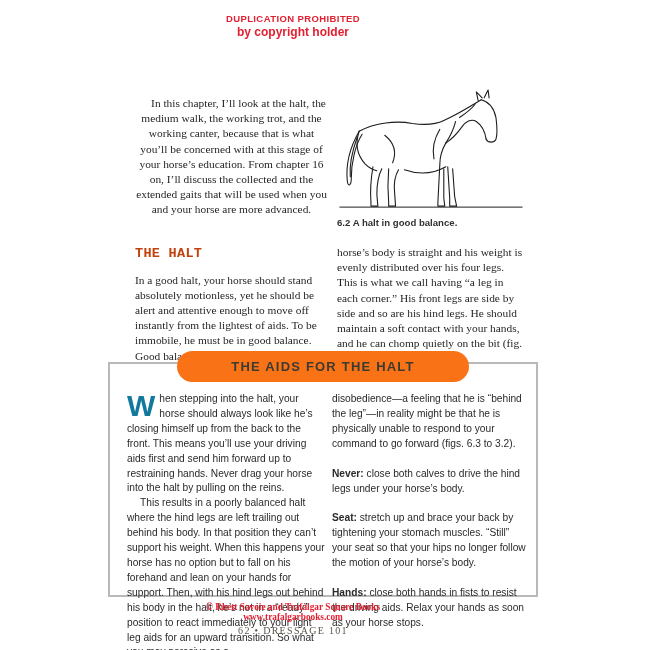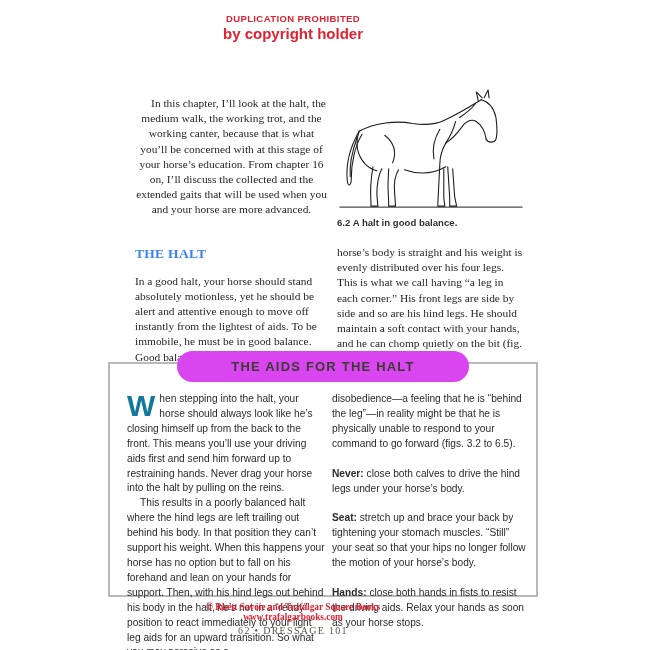--- a/index.html
+++ b/index.html
@@ -5,41 +5,41 @@
   * { margin:0; padding:0; box-sizing:border-box; }
   html,body { background:#ffffff; }
   .page {
     position:relative; width:586px; height:650px; background:#fff;
     font-family:"Liberation Serif", serif; color:#1f1f1f; overflow:hidden;
   }
   
   .dup-header { position:absolute; top:13px; left:0; width:100%; text-align:center;
     font-family:"Liberation Sans", sans-serif; font-weight:bold; color:#e32031; }
   .dup-header .l1 { font-size:9.5px; letter-spacing:.4px; }
-  .dup-header .l2 { font-size:15px; margin-top:1px; }
+  .dup-header .l2 { font-size:12px; margin-top:1px; }
 
   
   .col-left  { position:absolute; left:135px; top:96px;  width:193px; }
   .col-right { position:absolute; left:337px; top:88px;  width:188px; }
   .body-text { font-size:11.4px; line-height:15.2px; text-align:left; }
   .indent { text-indent:14px;text-align:center; }
-  .halt-heading { font-family:Liberation Serif, serif; font-weight:bold;
-    color:#3b82f6; font-size:13.5px; letter-spacing:.3px; margin:28px 0 12px 0; }
+  .halt-heading { font-family:Liberation Mono, monospace; font-weight:bold;
+    color:#c2410c; font-size:13.5px; letter-spacing:.3px; margin:28px 0 12px 0; }
 
   .figure { width:188px; }
   .figure svg { display:block; }
   .fig-caption { font-family:"Liberation Sans", sans-serif; font-size:9.6px;
     font-weight:bold; color:#33312e; margin-top:3px; }
   .col-right .body-text { margin-top:17px; }
 
   
   .aids-box { position:absolute; left:108px; top:362px; width:430px; height:235px;
     border:2px solid #b9b9b9; background:#fff; }
   .aids-pill { position:absolute; left:50%; top:-13px; transform:translateX(-50%);
-    width:292px; height:31px; background:#d946ef; border-radius:16px;
+    width:292px; height:31px; background:#f97316; border-radius:16px;
     display:flex; align-items:center; justify-content:center;
     font-family:"Liberation Sans", sans-serif; font-weight:bold; font-size:13px;
     letter-spacing:1.2px; color:#3b3a33; }
   .box-col { position:absolute; top:28px; font-family:"Liberation Sans", sans-serif;
     font-size:10.2px; line-height:14.9px; color:#2a2a2a; }
   .box-col.left  { left:17px;  width:198px; }
   .box-col.right { left:222px; width:196px; }
   .dropcap { float:left; font-family:"Liberation Sans", sans-serif; font-weight:bold;
     color:#13799c; font-size:30px; line-height:26px; margin:1px 4px 0 0; }
   .box-p { margin-bottom:0; }
@@ -117,21 +117,21 @@
 
   <div class="aids-box">
     <div class="aids-pill">THE AIDS FOR THE HALT</div>
 
     <div class="box-col left">
       <p class="box-p"><span class="dropcap">W</span><span>hen stepping into the halt, your horse should always look like he’s closing himself up from the back to the front. This means you’ll use your driving aids first and send him forward up to restraining hands. Never drag your horse into the halt by pulling on the reins.</span></p>
       <p class="box-p box-indent">This results in a poorly balanced halt where the hind legs are left trailing out behind his body. In that position they can’t support his weight. When this happens your horse has no option but to fall on his forehand and lean on your hands for support. Then, with his hind legs out behind his body in the halt, he’s not in a “ready” position to react immediately to your light leg aids for an upward transition. So what you may perceive as a</p>
     </div>
 
     <div class="box-col right">
-      <p class="box-p">disobedience—a feeling that he is “behind the leg”—in reality might be that he is physically unable to respond to your command to go forward (figs. 3.2 to 6.5).</p>
+      <p class="box-p">disobedience—a feeling that he is “behind the leg”—in reality might be that he is physically unable to respond to your command to go forward (figs. 6.3 to 3.2).</p>
       <p class="aid"><b>Never:</b> <span>close both calves to drive the hind legs under your horse’s body.</span></p>
       <p class="aid"><b>Seat:</b> <span>stretch up and brace your back by tightening your stomach muscles. “Still” your seat so that your hips no longer follow the motion of your horse’s body.</span></p>
       <p class="aid"><b>Hands:</b> <span>close both hands in fists to resist the driving aids. Relax your hands as soon as your horse stops.</span></p>
     </div>
   </div>
 
   <div class="footer">
     <div class="f1">© Rhett Savoie and Trafalgar Square Books</div>
     <div class="f2">www.trafalgarbooks.com</div>
     <div class="f3">

